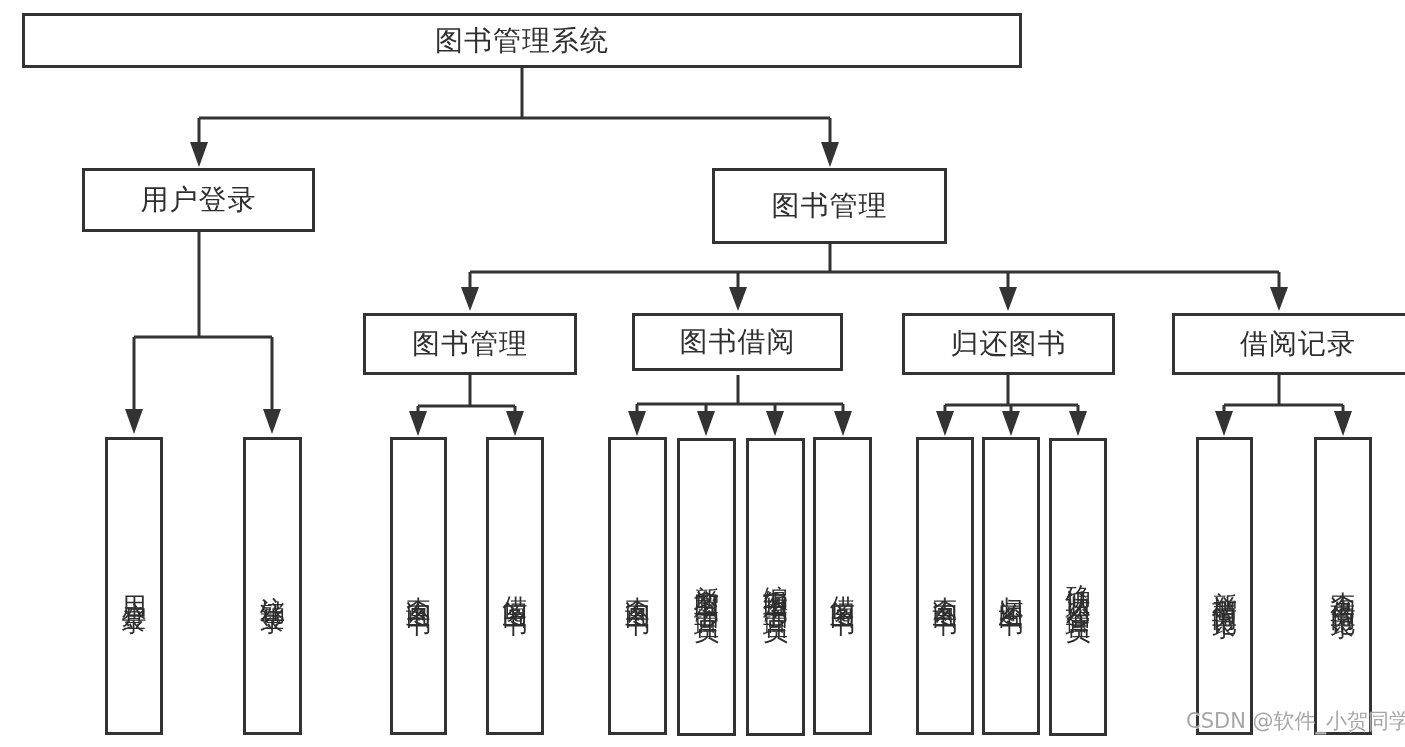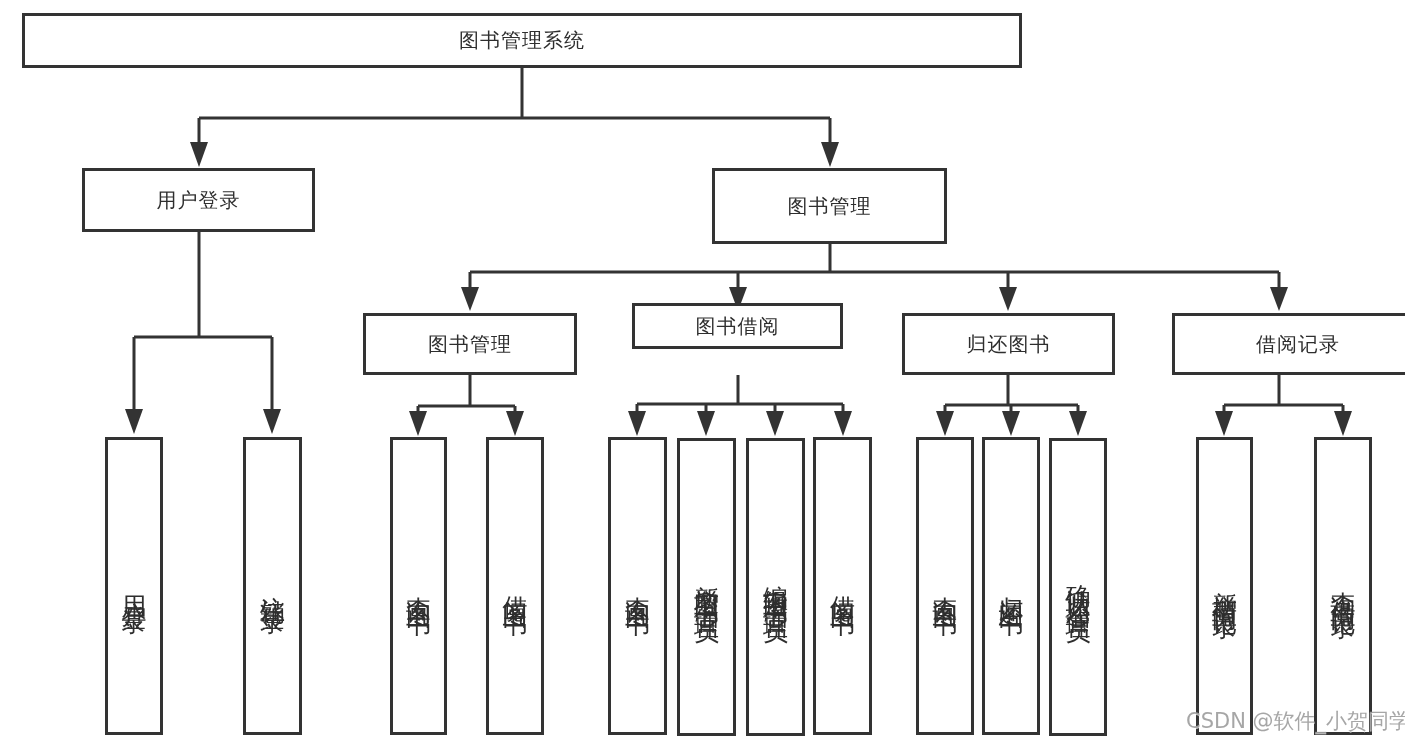--- a/index.html
+++ b/index.html
@@ -6,21 +6,21 @@
   .canvas{
     position:relative;width:1405px;height:747px;background:#ffffff;
     font-family:"DejaVu Sans","Liberation Sans",sans-serif;overflow:hidden;
   }
   .wires{position:absolute;left:0;top:0;z-index:0;}
   .node{
     position:absolute;box-sizing:border-box;border:3px solid #333333;
     background:#ffffff;display:flex;align-items:center;justify-content:center;
     z-index:1;color:#2e2e2e;
   }
-  .hlabel{font-size:20px;letter-spacing:1px;white-space:nowrap;}
+  .hlabel{font-size:28px;letter-spacing:1px;white-space:nowrap;}
   .vlabel{
     writing-mode:vertical-rl;text-orientation:mixed;
     font-size:25px;letter-spacing:5px;line-height:1;white-space:nowrap;
   }
   .leaf .vlabel{max-height:288px;}
   .watermark{
     position:absolute;left:1186px;top:707px;z-index:2;
     font-size:21px;color:rgba(158,158,158,0.92);white-space:nowrap;
     text-shadow:0 1px 0 rgba(255,255,255,0.7);
   }
@@ -77,21 +77,21 @@
   <div class="node" style="left:82px;top:168px;width:233px;height:64px">
     <span class="hlabel">用户登录</span>
   </div>
   <div class="node" style="left:712px;top:168px;width:235px;height:76px">
     <span class="hlabel">图书管理</span>
   </div>
 
   <div class="node" style="left:363px;top:313px;width:214px;height:62px">
     <span class="hlabel">图书管理</span>
   </div>
-  <div class="node" style="left:632px;top:303px;width:211px;height:46px">
+  <div class="node" style="left:632px;top:313px;width:211px;height:58px">
     <span class="hlabel">图书借阅</span>
   </div>
   <div class="node" style="left:902px;top:313px;width:213px;height:62px">
     <span class="hlabel">归还图书</span>
   </div>
   <div class="node" style="left:1172px;top:313px;width:252px;height:62px">
     <span class="hlabel">借阅记录</span>
   </div>
 
   <div class="node leaf" style="left:105px;top:437px;width:58px;height:298px">

